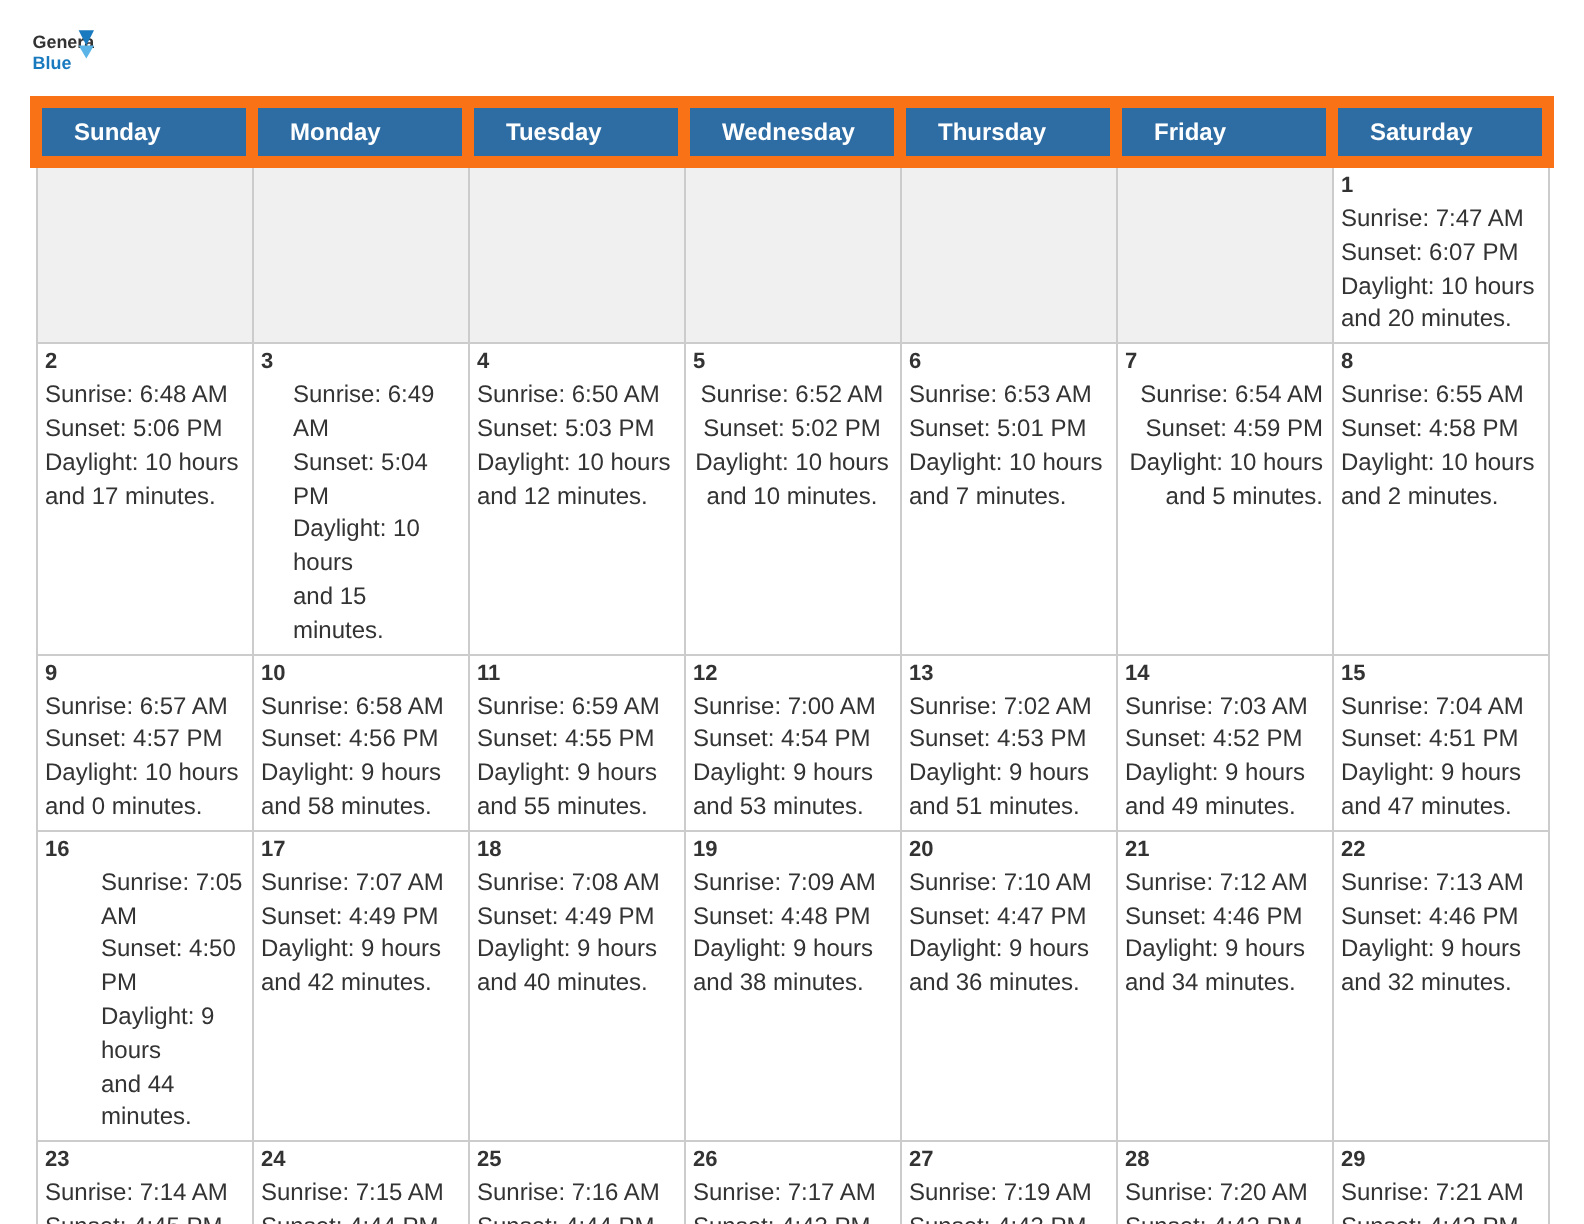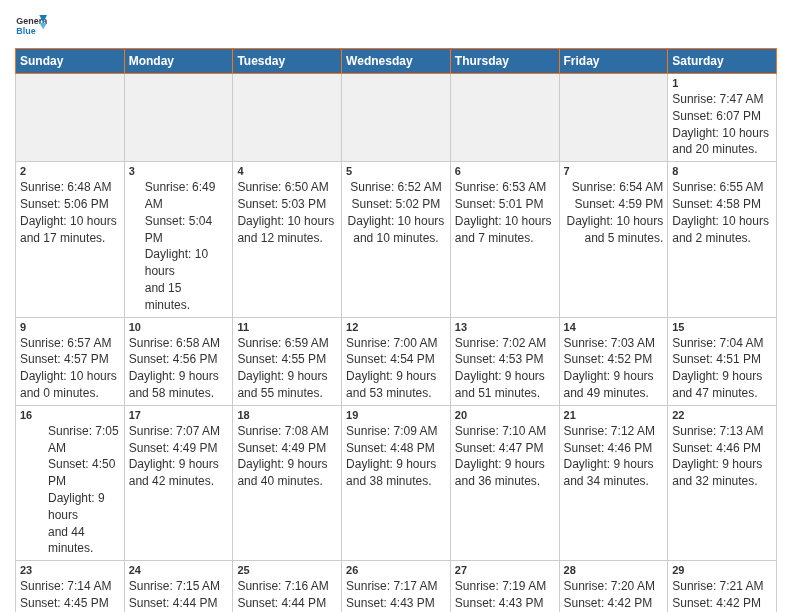--- a/index.html
+++ b/index.html
@@ -47,23 +47,23 @@
     .calendar {
       width: 100%;
       border-collapse: collapse;
       border: 1px solid #ccc;
     }
     .calendar th {
       background: #2e6da4;
       color: #fff;
       font-size: 12px;
       font-weight: bold;
-      padding: 5px 4px;
+      padding: 5px 16px;
       text-align: left;
-      border: 1px solid #f97316;
+      border: 6px solid #f97316;
     }
     .calendar td {
       border: 1px solid #ccc;
       vertical-align: top;
       padding: 3px 4px;
       width: calc(100% / 7);
       min-height: 70px;
       height: 70px;
       background: #fff;
       font-size: 9.5px;

